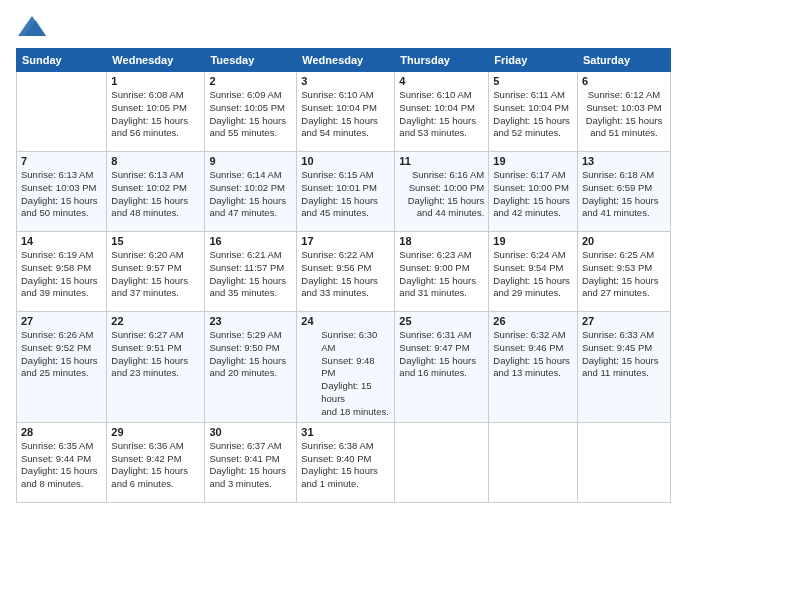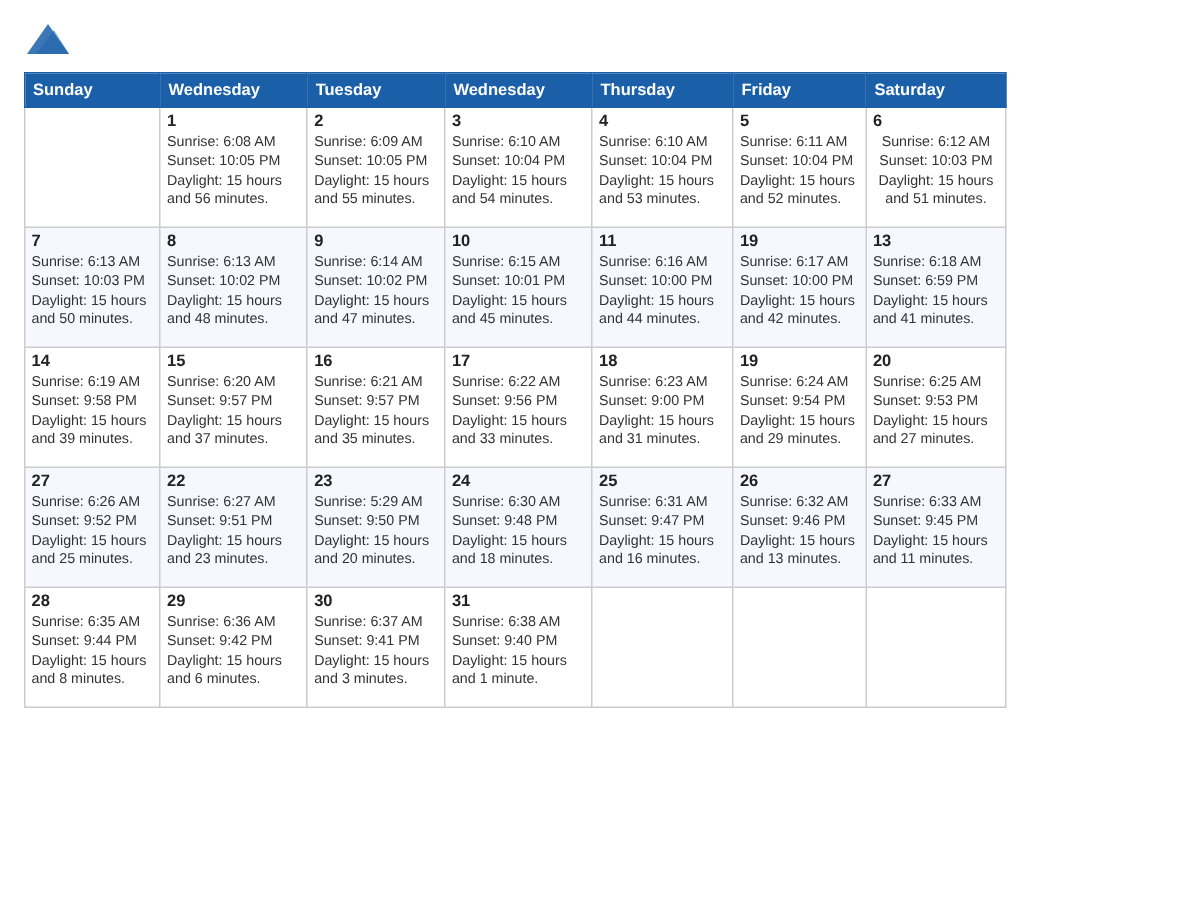--- a/index.html
+++ b/index.html
@@ -185,21 +185,21 @@
           </td>
           <td>
             <span class="day-number">10</span>
             <div class="day-info" style="white-space: pre-line;">Sunrise: 6:15 AM
 Sunset: 10:01 PM
 Daylight: 15 hours
 and 45 minutes.</div>
           </td>
           <td>
             <span class="day-number">11</span>
-            <div class="day-info" style="white-space: pre-line;">Sunrise: 6:16 AM
+            <div class="day-info" style="white-space: pre-line; text-align: right;">Sunrise: 6:16 AM
 Sunset: 10:00 PM
 Daylight: 15 hours
 and 44 minutes.</div>
           </td>
           <td>
             <span class="day-number">19</span>
             <div class="day-info" style="white-space: pre-line;">Sunrise: 6:17 AM
 Sunset: 10:00 PM
 Daylight: 15 hours
 and 42 minutes.</div>
@@ -223,21 +223,21 @@
           <td>
             <span class="day-number">15</span>
             <div class="day-info" style="white-space: pre-line;">Sunrise: 6:20 AM
 Sunset: 9:57 PM
 Daylight: 15 hours
 and 37 minutes.</div>
           </td>
           <td>
             <span class="day-number">16</span>
             <div class="day-info" style="white-space: pre-line;">Sunrise: 6:21 AM
-Sunset: 9:57 PM
+Sunset: 11:57 PM
 Daylight: 15 hours
 and 35 minutes.</div>
           </td>
           <td>
             <span class="day-number">17</span>
             <div class="day-info" style="white-space: pre-line;">Sunrise: 6:22 AM
 Sunset: 9:56 PM
 Daylight: 15 hours
 and 33 minutes.</div>
           </td>
@@ -280,21 +280,21 @@
           </td>
           <td>
             <span class="day-number">23</span>
             <div class="day-info" style="white-space: pre-line;">Sunrise: 5:29 AM
 Sunset: 9:50 PM
 Daylight: 15 hours
 and 20 minutes.</div>
           </td>
           <td>
             <span class="day-number">24</span>
-            <div class="day-info" style="white-space: pre-line;">Sunrise: 6:30 AM
+            <div class="day-info" style="white-space: pre-line; margin-left: 20px;">Sunrise: 6:30 AM
 Sunset: 9:48 PM
 Daylight: 15 hours
 and 18 minutes.</div>
           </td>
           <td>
             <span class="day-number">25</span>
             <div class="day-info" style="white-space: pre-line;">Sunrise: 6:31 AM
 Sunset: 9:47 PM
 Daylight: 15 hours
 and 16 minutes.</div>

